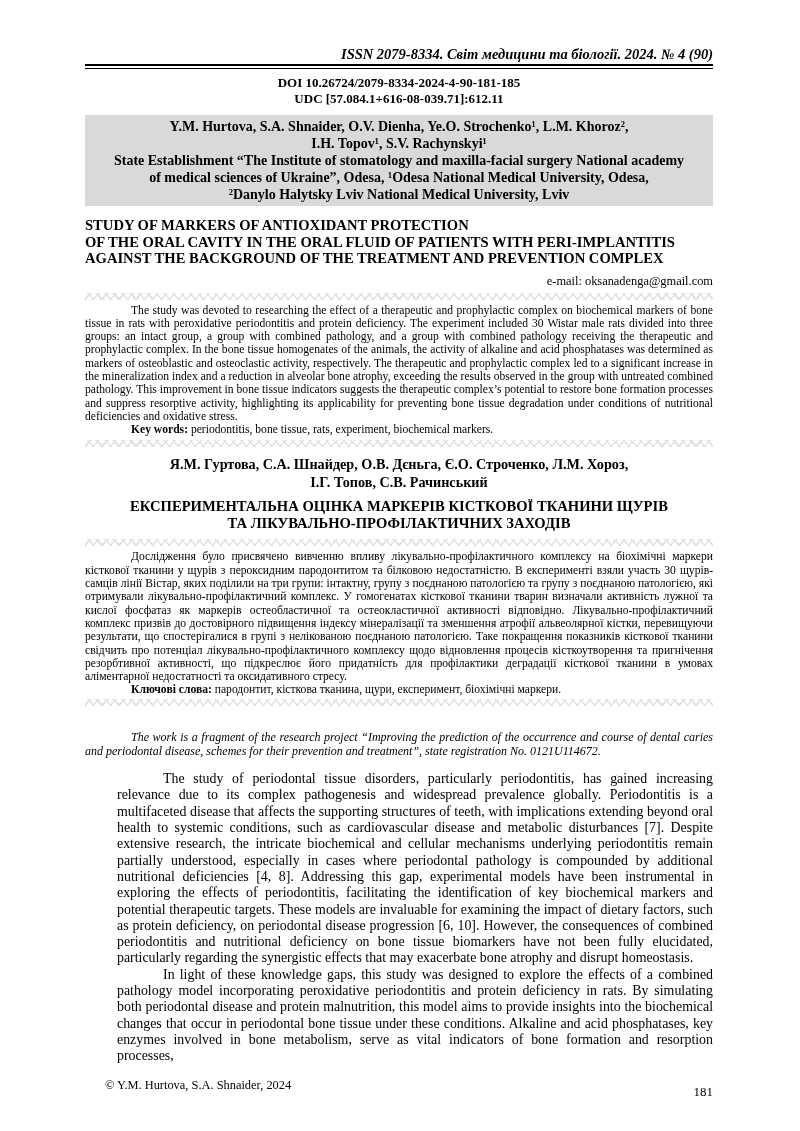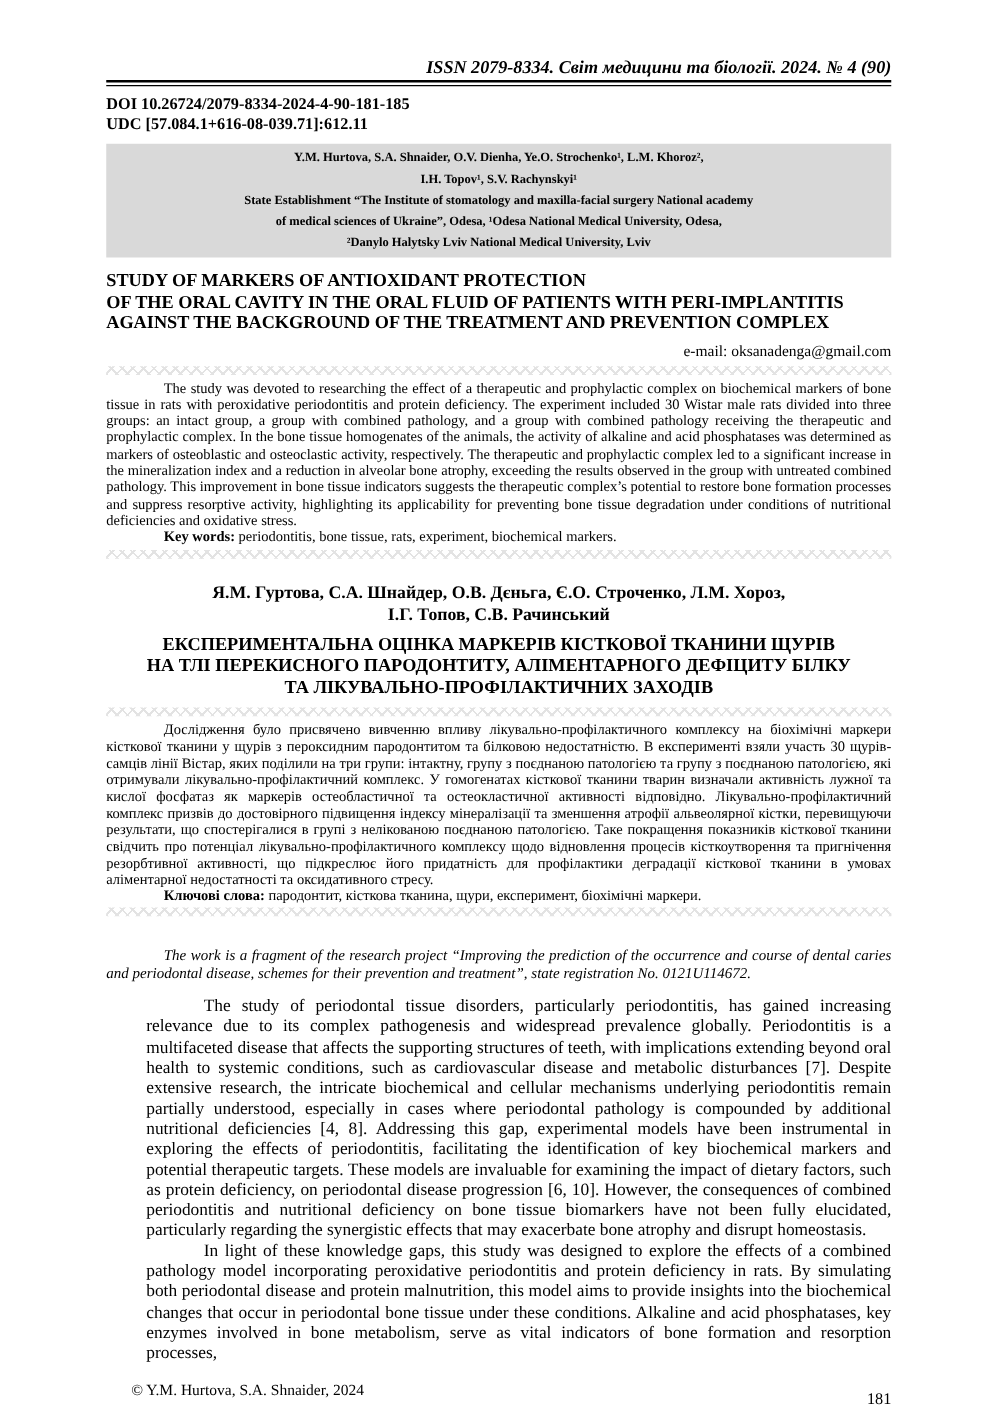--- a/index.html
+++ b/index.html
@@ -11,43 +11,43 @@
     overflow:hidden;
   }
   .page { box-sizing:border-box; width:800px; height:846px; padding:46px 87px 0 85px; }
 
   .issn-line {
     text-align:right; font-weight:bold; font-style:italic;
     font-size:14.5px; line-height:16px; white-space:nowrap;
   }
   .double-rule { margin-top:2px; height:2px; border-top:2.6px solid #000; border-bottom:1px solid #000; }
 
-  .doi-block { margin-top:6px; font-weight:bold; font-size:13px; line-height:15.5px; }
+  .doi-block { margin-top:6px; font-weight:bold; font-size:13px; line-height:15.5px;text-align:center; }
 
   .authors-block {
     margin-top:9px; background:#d9d9d9; text-align:center;
-    font-weight:bold; font-size:10px; line-height:17px; padding:3px 6px;
+    font-weight:bold; font-size:14px; line-height:17px; padding:3px 6px;
   }
 
   .title-en { margin-top:11px; text-align:left; font-weight:bold; font-size:14.6px; line-height:16.5px; }
 
   .email-line { margin-top:7px; text-align:right; font-size:12.4px; line-height:15px; }
 
   .zigzag {
     height:7px; margin-top:4px;
     background:
       repeating-linear-gradient(45deg,  #e3e3e3 0 1.5px, transparent 1.5px 6px),
       repeating-linear-gradient(-45deg, #e3e3e3 0 1.5px, transparent 1.5px 6px);
   }
 
   .abstract { margin-top:4px; font-size:11.6px; line-height:13.3px; text-align:justify; }
   .abstract .para, .abstract .kw { text-indent:46px; margin:0; }
   .kw-label { font-weight:bold; }
 
-  .authors-ua { margin-top:18px; text-align:center; font-weight:bold; font-size:14.2px; line-height:18px; }
+  .authors-ua { margin-top:8px; text-align:center; font-weight:bold; font-size:14.2px; line-height:18px; }
   .title-ua { margin-top:7px; text-align:center; font-weight:bold; font-size:14.6px; line-height:17px; }
 
   .project-note {
     margin-top:24px; font-style:italic; font-size:12px; line-height:14.2px;
     text-align:justify; text-indent:46px;
   }
 
   .body-text { margin-top:13px; font-size:13.9px; line-height:16.3px; text-align:justify;margin-left:32px; }
   .body-text p { margin:0; text-indent:46px; }
 
@@ -93,21 +93,20 @@
 
   <div class="zigzag"></div>
 
   <div class="authors-ua">
     <div>Я.М. Гуртова, С.А. Шнайдер, О.В. Дєньга, Є.О. Строченко, Л.М. Хороз,</div>
     <div>І.Г. Топов, С.В. Рачинський</div>
   </div>
 
   <div class="title-ua">
     <div>ЕКСПЕРИМЕНТАЛЬНА ОЦІНКА МАРКЕРІВ КІСТКОВОЇ ТКАНИНИ ЩУРІВ</div>
-    <div>НА ТЛІ ПЕРЕКИСНОГО ПАРОДОНТИТУ, АЛІМЕНТАРНОГО ДЕФІЦИТУ БІЛКУ</div>
     <div>ТА ЛІКУВАЛЬНО-ПРОФІЛАКТИЧНИХ ЗАХОДІВ</div>
   </div>
 
   <div class="zigzag" style="margin-top:7px;"></div>
 
   <div class="abstract">
     <p class="para">Дослідження було присвячено вивченню впливу лікувально-профілактичного комплексу на біохімічні маркери кісткової тканини у щурів з пероксидним пародонтитом та білковою недостатністю. В експерименті взяли участь 30 щурів-самців лінії Вістар, яких поділили на три групи: інтактну, групу з поєднаною патологією та групу з поєднаною патологією, які отримували лікувально-профілактичний комплекс. У гомогенатах кісткової тканини тварин визначали активність лужної та кислої фосфатаз як маркерів остеобластичної та остеокластичної активності відповідно. Лікувально-профілактичний комплекс призвів до достовірного підвищення індексу мінералізації та зменшення атрофії альвеолярної кістки, перевищуючи результати, що спостерігалися в групі з нелікованою поєднаною патологією. Таке покращення показників кісткової тканини свідчить про потенціал лікувально-профілактичного комплексу щодо відновлення процесів кісткоутворення та пригнічення резорбтивної активності, що підкреслює його придатність для профілактики деградації кісткової тканини в умовах аліментарної недостатності та оксидативного стресу.</p>
     <p class="kw"><span class="kw-label">Ключові слова:</span><span> пародонтит, кісткова тканина, щури, експеримент, біохімічні маркери.</span></p>
   </div>
 

